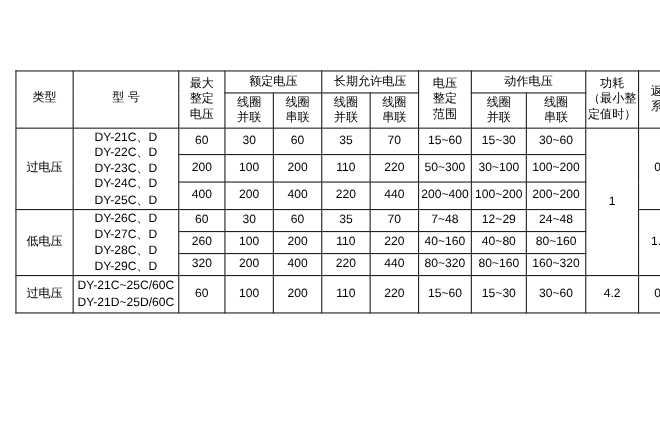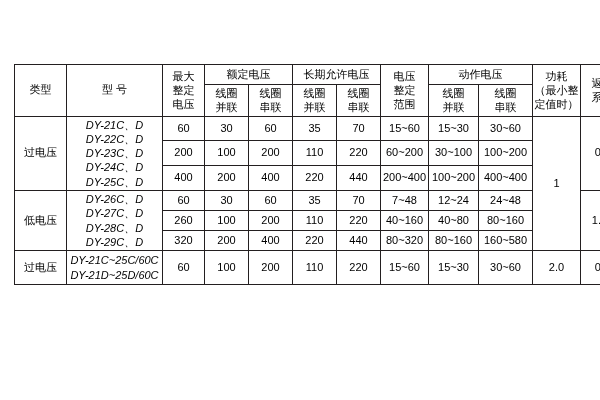--- a/index.html
+++ b/index.html
@@ -54,21 +54,20 @@
   .cat-cell {
     font-size: 11px;
     white-space: nowrap;
   }
   .model-cell {
     font-size: 10.5px;
     text-align: left;
     padding-left: 6px;
     line-height: 1.22;
     white-space: nowrap;
-    font-style: italic;
   }
   .num {
     font-size: 11px;
   }
   .range {
     font-size: 10.5px;
     white-space: nowrap;
   }
   .row-h {
     height: 20px;
@@ -169,50 +168,50 @@
       <td class="range">30~60</td>
       <td rowspan="6" class="num">1</td>
       <td rowspan="3" class="num">0.8</td>
     </tr>
     <tr class="row-h">
       <td class="num">200</td>
       <td class="num">100</td>
       <td class="num">200</td>
       <td class="num">110</td>
       <td class="num">220</td>
-      <td class="range">60~200</td>
+      <td class="range">50~300</td>
       <td class="range">30~100</td>
       <td class="range">100~200</td>
     </tr>
     <tr class="row-h">
       <td class="num">400</td>
       <td class="num">200</td>
       <td class="num">400</td>
       <td class="num">220</td>
       <td class="num">440</td>
       <td class="range">200~400</td>
       <td class="range">100~200</td>
-      <td class="range">400~400</td>
+      <td class="range">200~200</td>
     </tr>
 
     <tr class="row-h">
       <td rowspan="3" class="cat-cell">低电压</td>
       <td rowspan="3" class="model-cell">
         <span class="stack">DY-26C、D</span>
         <span class="stack">DY-27C、D</span>
         <span class="stack">DY-28C、D</span>
         <span class="stack">DY-29C、D</span>
       </td>
       <td class="num">60</td>
       <td class="num">30</td>
       <td class="num">60</td>
       <td class="num">35</td>
       <td class="num">70</td>
       <td class="range">7~48</td>
-      <td class="range">12~24</td>
+      <td class="range">12~29</td>
       <td class="range">24~48</td>
       <td rowspan="3" class="num">1.25</td>
     </tr>
     <tr class="row-h">
       <td class="num">260</td>
       <td class="num">100</td>
       <td class="num">200</td>
       <td class="num">110</td>
       <td class="num">220</td>
       <td class="range">40~160</td>
@@ -220,36 +219,36 @@
       <td class="range">80~160</td>
     </tr>
     <tr class="row-h">
       <td class="num">320</td>
       <td class="num">200</td>
       <td class="num">400</td>
       <td class="num">220</td>
       <td class="num">440</td>
       <td class="range">80~320</td>
       <td class="range">80~160</td>
-      <td class="range">160~580</td>
+      <td class="range">160~320</td>
     </tr>
 
     <tr style="height:34px">
       <td class="cat-cell">过电压</td>
       <td class="model-cell">
         <span class="stack">DY-21C~25C/60C</span>
         <span class="stack">DY-21D~25D/60C</span>
       </td>
       <td class="num">60</td>
       <td class="num">100</td>
       <td class="num">200</td>
       <td class="num">110</td>
       <td class="num">220</td>
       <td class="range">15~60</td>
       <td class="range">15~30</td>
       <td class="range">30~60</td>
-      <td class="num">2.0</td>
+      <td class="num">4.2</td>
       <td class="num">0.8</td>
     </tr>
 
   </tbody>
     </table>
 </div>
 
 </body></html>

